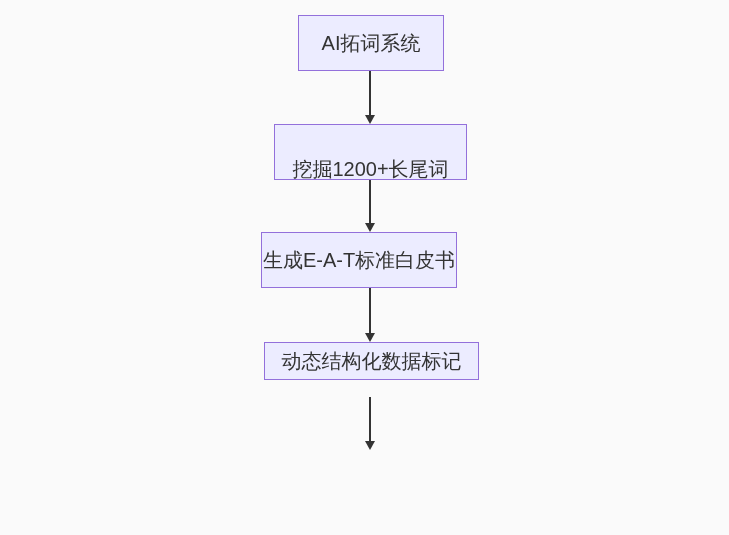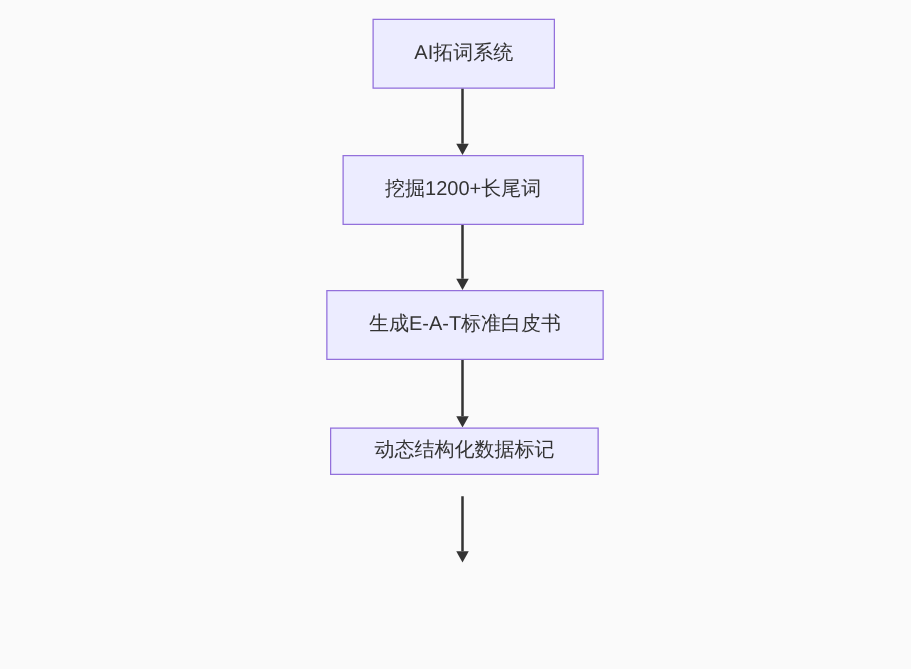--- a/index.html
+++ b/index.html
@@ -27,28 +27,28 @@
     height: 535px;
   }
   .flow-node {
     position: absolute;
     display: flex;
     align-items: center;
     justify-content: center;
     background: var(--node-fill);
     border: 1px solid var(--node-border);
     color: var(--text);
-    font-size: 16px;
+    font-size: 20px;
     line-height: 1;
     text-align: center;
     white-space: nowrap;
   }
   .node-1 { left: 298px; top: 15px;  width: 146px; height: 56px; }
-  .node-2 { left: 274px; top: 124px; width: 193px; height: 56px; }
-  .node-3 { left: 261px; top: 232px; width: 222px; height: 56px; }
+  .node-2 { left: 274px; top: 124px; width: 193px; height: 56px; align-items: flex-end; }
+  .node-3 { left: 261px; top: 232px; width: 196px; height: 56px; }
   .node-4 { left: 264px; top: 342px; width: 215px; height: 38px; }
   .node-5 { left: 253px; top: 450px; width: 235px; height: 55px; }
 
   .flow-arrow {
     position: absolute;
     left: 364px;
     width: 12px;
     display: flex;
     flex-direction: column;
     align-items: center;

